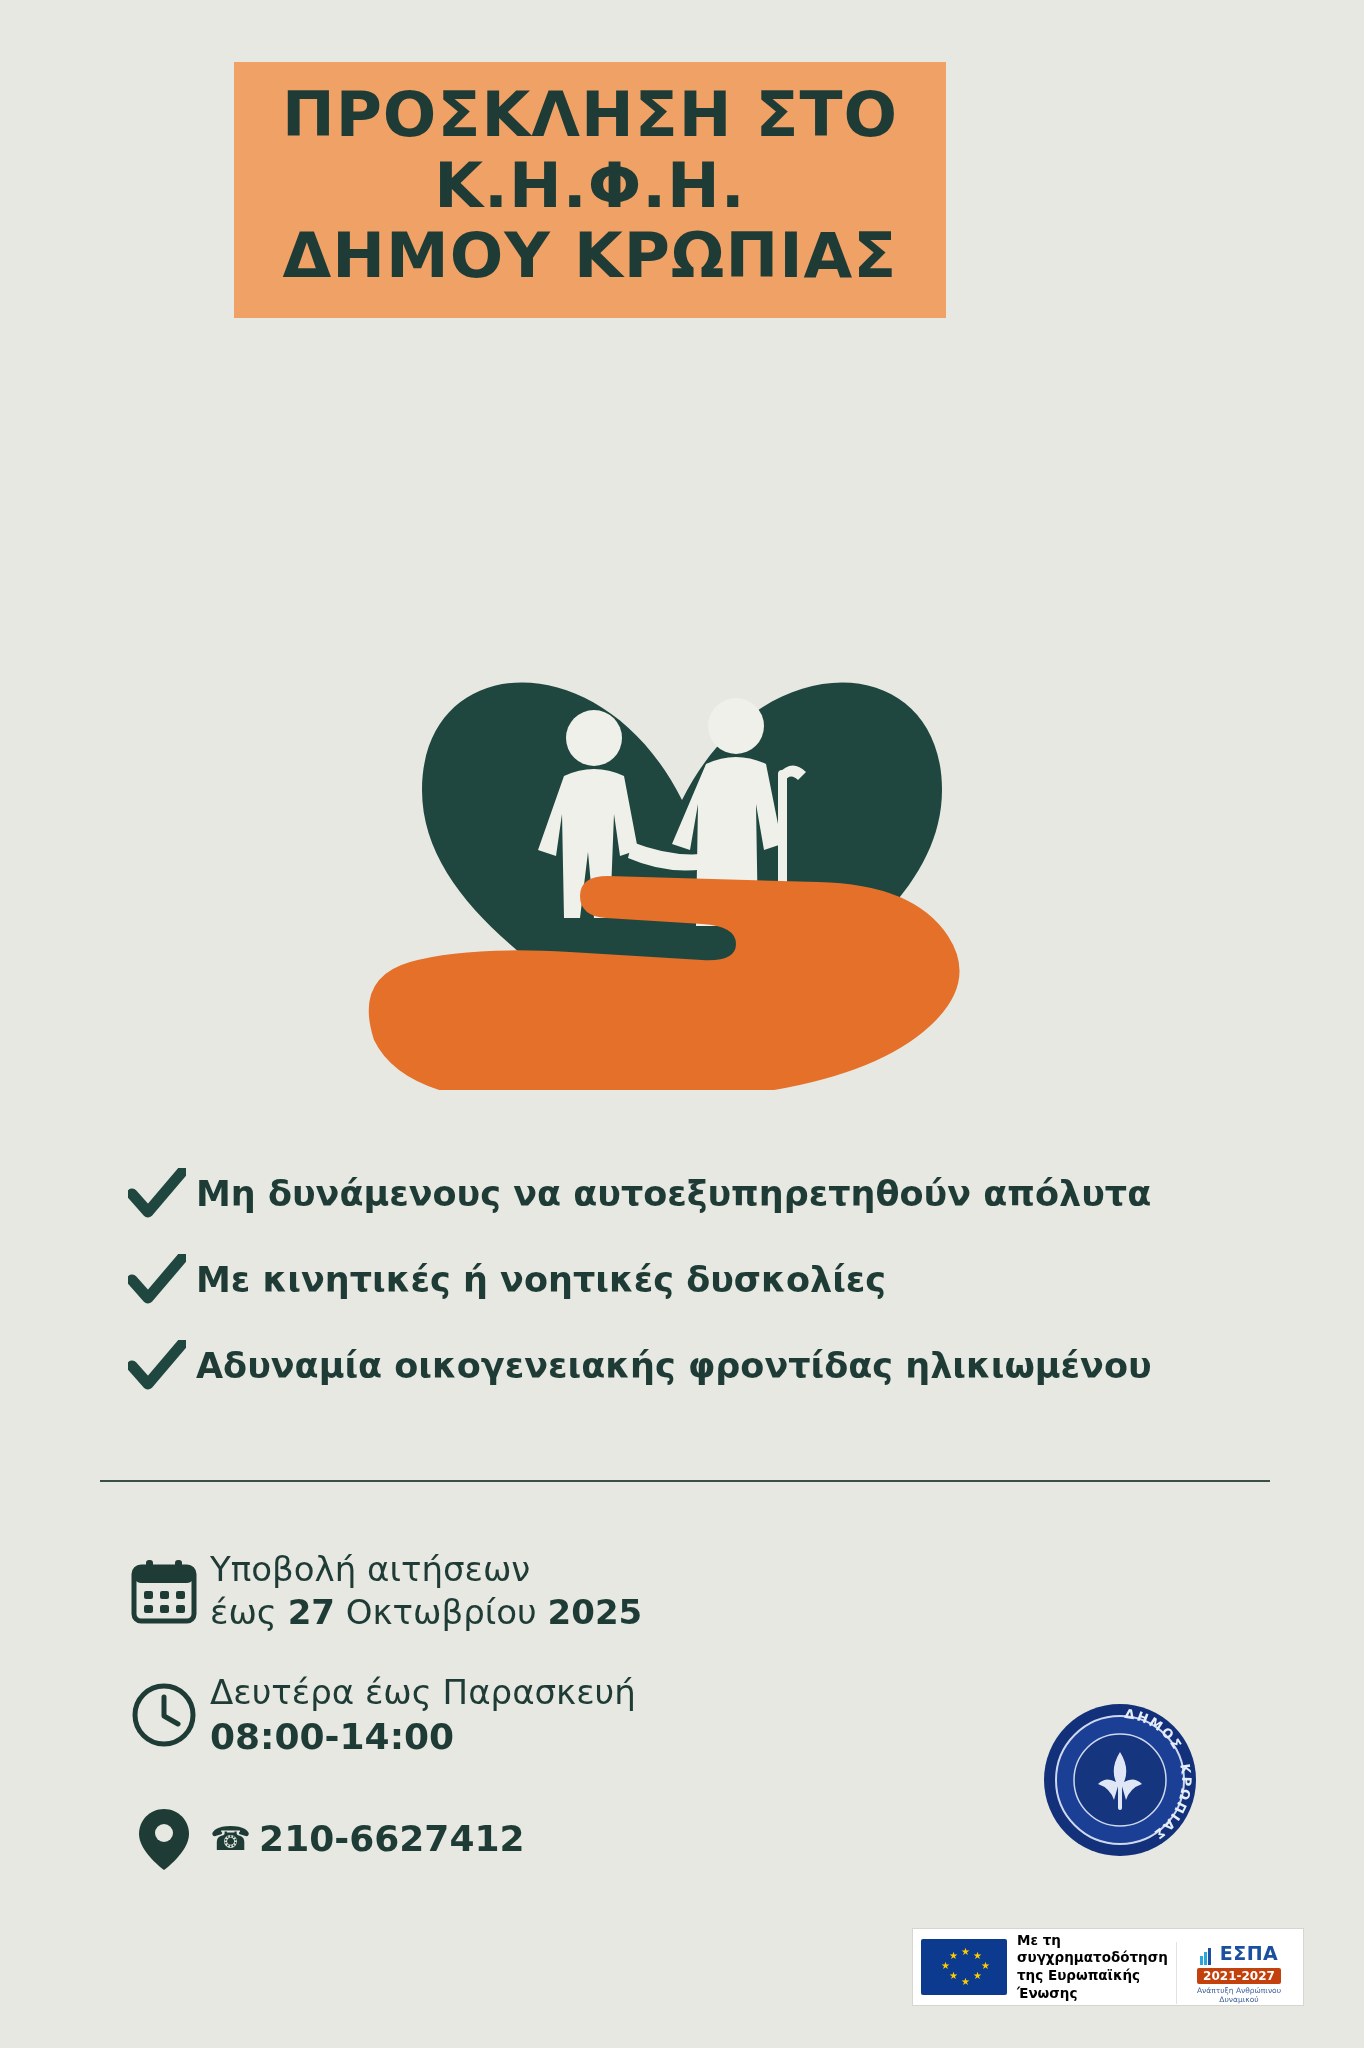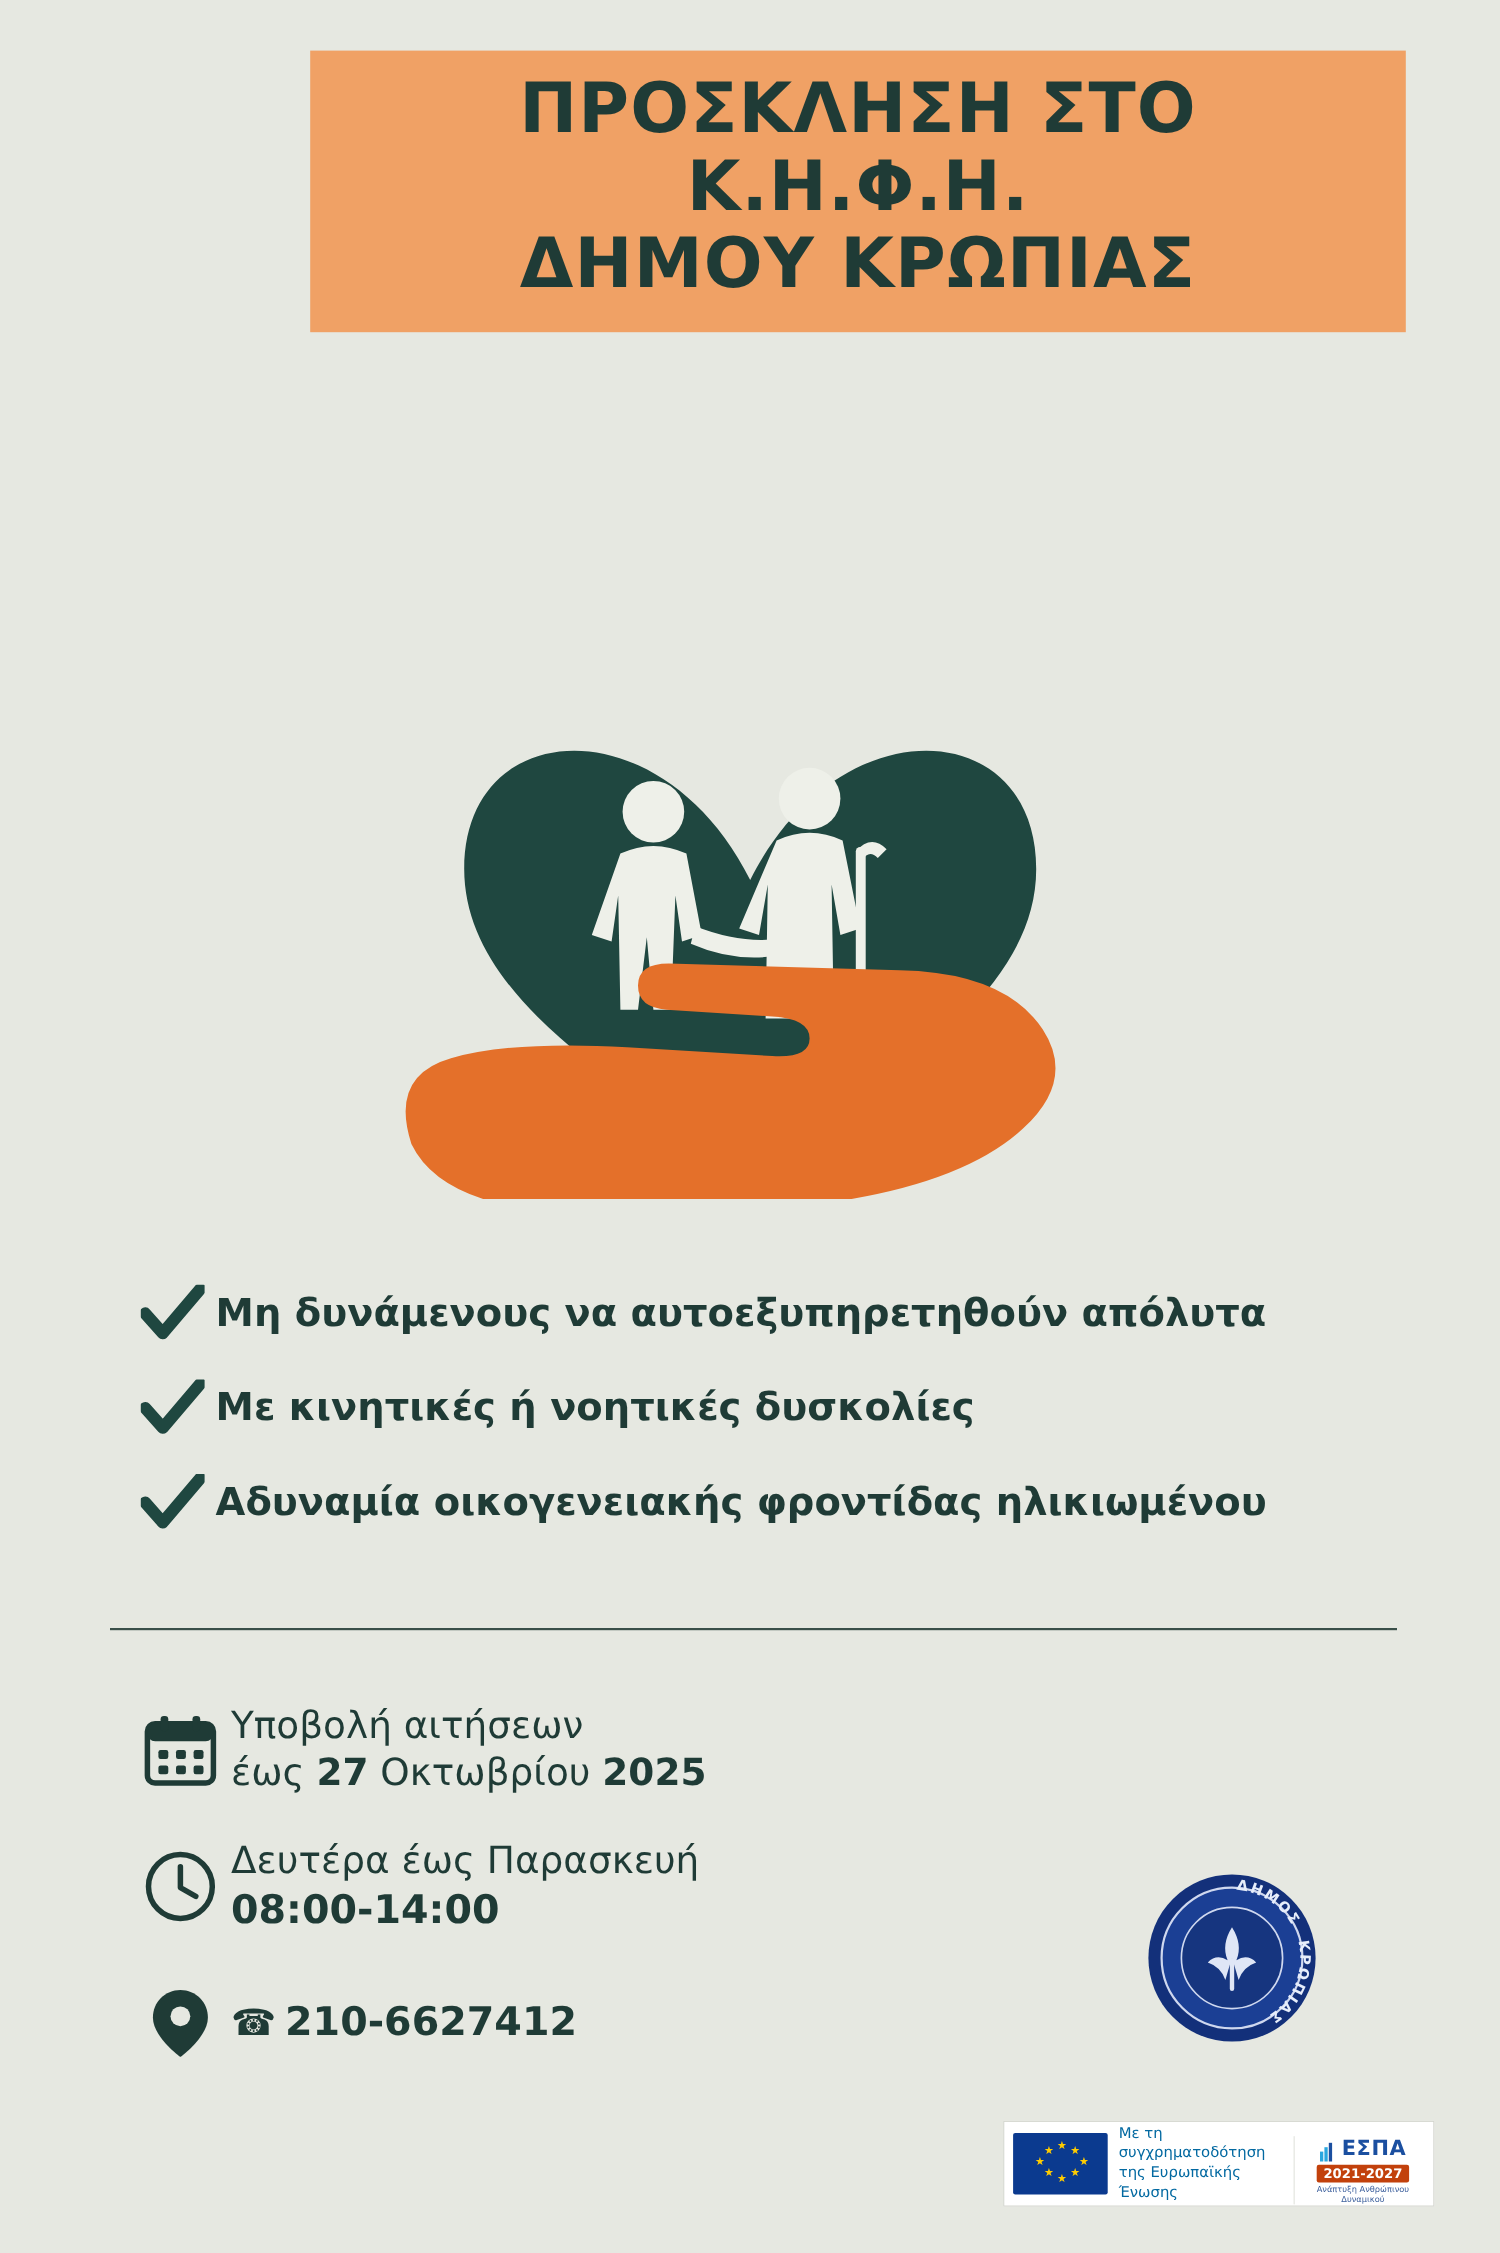--- a/index.html
+++ b/index.html
@@ -13,27 +13,26 @@
     font-family: "DejaVu Sans", "Liberation Sans", sans-serif;
     color: #1f3b36;
     position: relative;
     overflow: hidden;
   }
 
   
   .title-banner {
     position: absolute;
     left: 234px;
-    top: 46px;
-    width: 996px;
+    top: 62px;
+    width: 712px;
     padding: 18px 0 26px 0;
     background: #f0a165;
     text-align: center;
     box-sizing: border-box;
-    margin-left: 48px;
   }
   .title-banner .line {
     font-size: 63px;
     line-height: 1.12;
     font-weight: 700;
     letter-spacing: 1px;
     color: #1f3b36;
     white-space: nowrap;
   }
 
@@ -165,22 +164,22 @@
     position: absolute;
     color: #ffcc00;
     font-size: 10px;
     line-height: 10px;
   }
   .espa-text {
     flex: 1 1 auto;
     padding-left: 10px;
     font-size: 13.5px;
     line-height: 1.3;
-    color: #0369a1;
-    font-weight: 400;
+    color: #000000;
+    font-weight: 700;
   }
   .espa-right {
     flex: 0 0 auto;
     width: 112px;
     text-align: center;
     border-left: 1px solid #e1e3dd;
     padding-left: 6px;
     margin-top: 12px;
   }
   .espa-right .espa-word {

